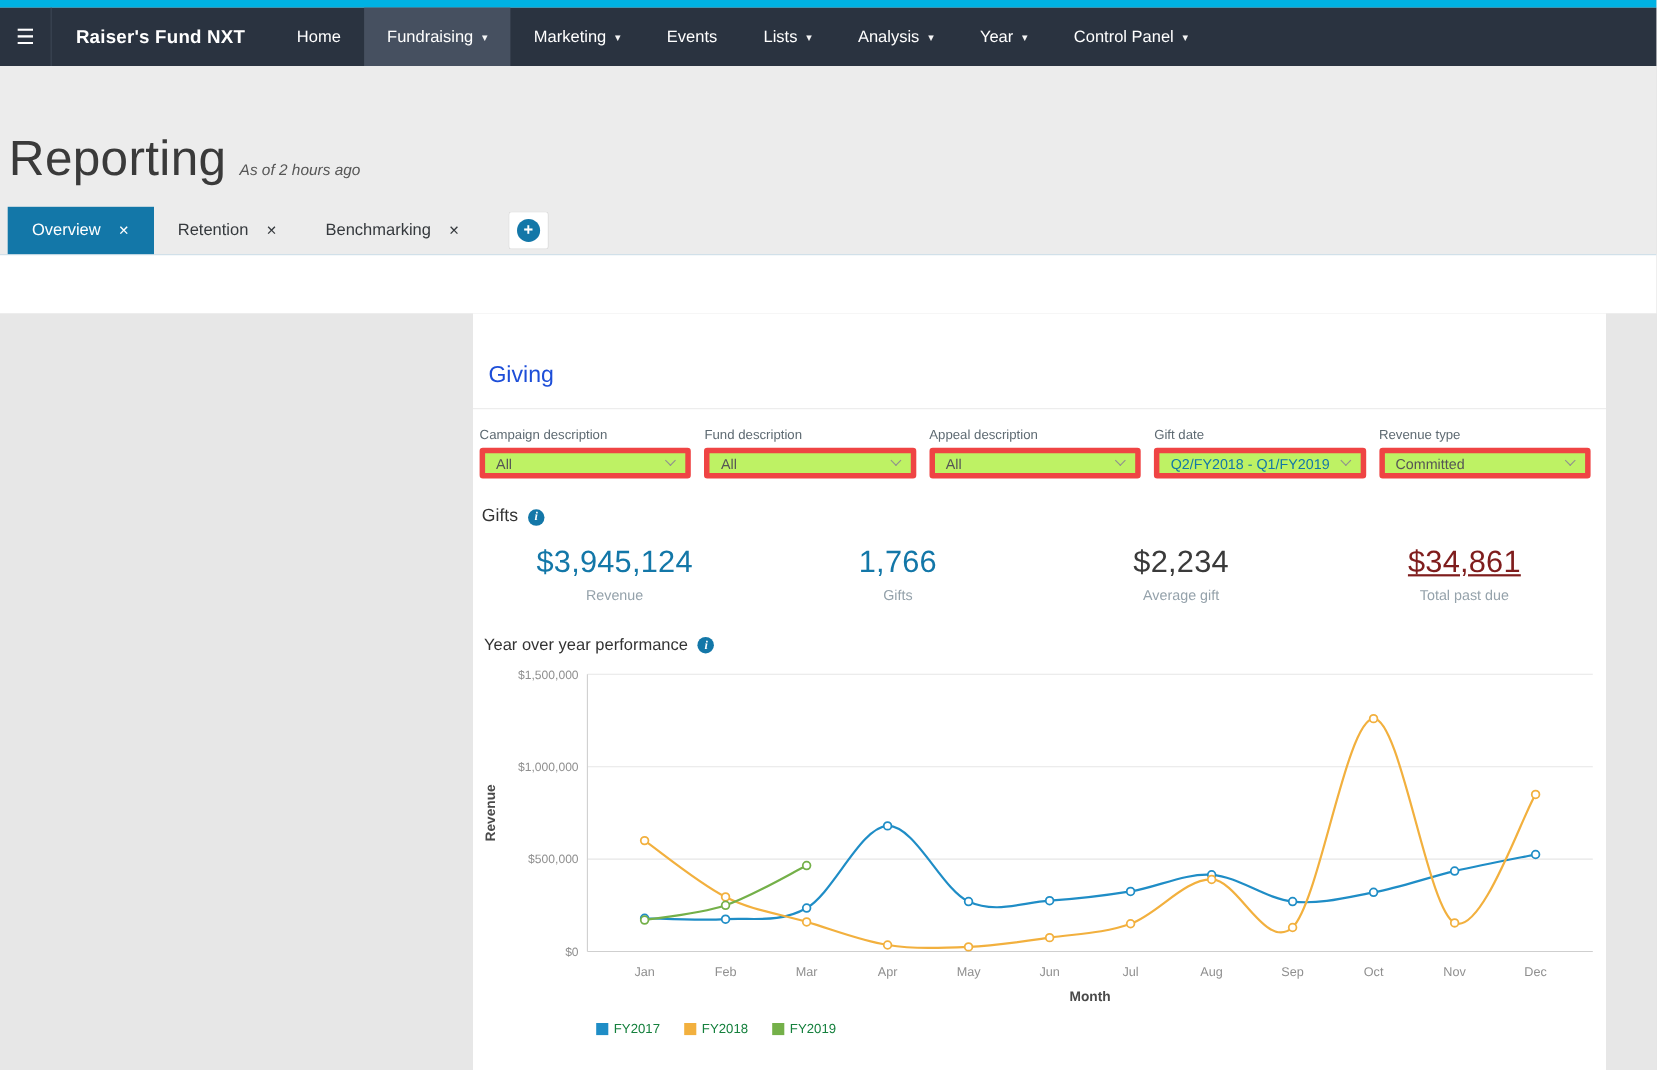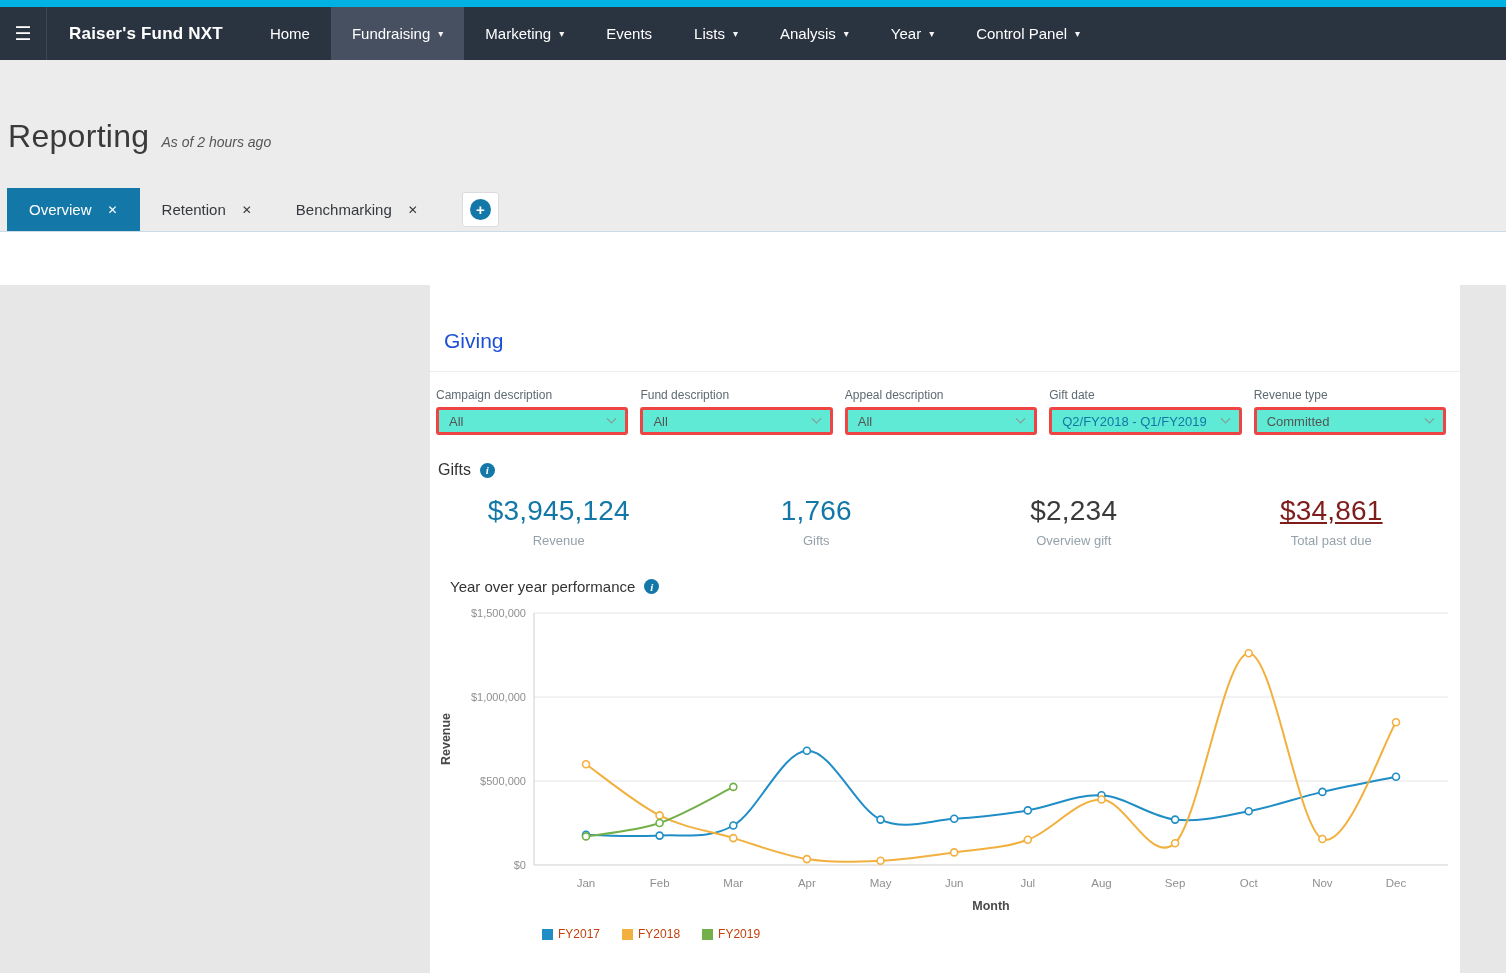--- a/index.html
+++ b/index.html
@@ -12,61 +12,61 @@
   .navbar { height:53px; background:#2a3340; display:flex; align-items:stretch; color:#fff; flex:0 0 auto; }
   .hamburger { width:47px; display:flex; align-items:center; justify-content:center; font-size:19px; border-right:1px solid #3d4754; cursor:pointer; }
   .brand { display:flex; align-items:center; padding:0 26px 0 22px; font-size:17px; font-weight:bold; letter-spacing:.2px; }
   .nav-item { display:flex; align-items:center; gap:8px; padding:0 21px; font-size:15px; cursor:pointer; white-space:nowrap; }
   .nav-item .caret { font-size:10px; opacity:.95; }
   .nav-item.active { background:#465060; }
 
   
   .page-header { background:#ececec; height:171px; flex:0 0 auto; position:relative; }
   .title-row { display:flex; align-items:baseline; padding:58px 0 0 8px; }
-  .page-title { font-size:32px; font-weight:500; color:#3a3a3a; letter-spacing:.3px; }
+  .page-title { font-size:45px; font-weight:500; color:#3a3a3a; letter-spacing:.3px; }
   .as-of { font-style:italic; font-size:14px; color:#565656; margin-left:12px; }
   .tab-row { position:absolute; left:0; right:0; bottom:0; display:flex; align-items:flex-end; padding-left:7px; }
   .tab { height:43px; display:flex; align-items:center; gap:16px; padding:0 22px; font-size:15px; font-weight:normal; color:#35393d; cursor:pointer; }
   .tab .tab-close { font-size:12px; cursor:pointer; }
   .tab.active { background:#1377a8; color:#fff; }
   .tab-add { width:37px; height:35px; background:#fff; border-radius:3px; margin:0 0 4px 22px; display:flex; align-items:center; justify-content:center; cursor:pointer; box-shadow:0 0 0 1px #dcdcdc inset; }
   .tab-add .plus-circle { width:21px; height:21px; border-radius:50%; background:#1377a8; color:#fff; display:flex; align-items:center; justify-content:center; font-size:15px; font-weight:bold; line-height:1; }
 
   .toolbar-band { height:54px; background:#ffffff; border-top:1px solid #c9dce7; flex:0 0 auto; }
 
   
   .main { flex:1 1 auto; background:#e7e7e7; }
   .card { margin-left:430px; margin-right:46px; background:#fff; height:100%; }
 
   .giving-title { padding:44px 16px 0 14px; font-size:21px; font-weight:500; color:#1d4ed8; }
   .giving-divider { border-bottom:1px solid #ececec; margin-top:18px; }
 
   .filters { display:flex; gap:12px; padding:16px 14px 0 6px; }
   .filter { flex:1 1 0; }
   .filter-label { display:block; font-size:12px; color:#5e6a72; margin-bottom:5px; }
-  .select { height:28px; border:3px solid #ef4444; border-radius:3px; background:#5eead4; display:flex; align-items:center; justify-content:space-between; padding:0 10px; font-size:13px; color:#555; cursor:pointer; }
+  .select { height:28px; border:5px solid #ef4444; border-radius:3px; background:#bef264; display:flex; align-items:center; justify-content:space-between; padding:0 10px; font-size:13px; color:#555; cursor:pointer; }
   .select .chev { width:7px; height:7px; border-right:1.6px solid #8f8f8f; border-bottom:1.6px solid #8f8f8f; transform:rotate(45deg) translate(-2px,-2px); }
 
   .gifts-row { display:flex; align-items:center; gap:9px; padding:26px 0 0 8px; }
   .gifts-label { font-size:16px; color:#333; }
   .info-icon { width:15px; height:15px; border-radius:50%; background:#1377a8; color:#fff; font-family:"Liberation Serif", serif; font-style:italic; font-size:11px; font-weight:bold; display:inline-flex; align-items:center; justify-content:center; cursor:pointer; }
 
   .kpi-row { display:flex; padding-top:16px; }
   .kpi { flex:1 1 0; text-align:center; }
   .kpi-value { font-size:28px; font-weight:400; letter-spacing:.2px; }
   .kpi-label { font-size:13px; color:#95a2ab; margin-top:6px; }
 
   .chart-title-row { display:flex; align-items:center; gap:9px; padding:30px 0 0 10px; }
-  .chart-title { font-size:15px; font-weight:500; color:#333;margin-left:10px; }
+  .chart-title { font-size:15px; font-weight:500; color:#333; }
 
   .chart-wrap { padding:8px 4px 0 4px; }
   svg text { font-family:"Liberation Sans", sans-serif; }
 
   .chart-legend { display:flex; align-items:center; gap:22px; margin:4px 0 0 108px; padding-bottom:10px; }
-  .legend-item { display:flex; align-items:center; gap:5px; font-size:12px; color:#c2410c; cursor:pointer; }
+  .legend-item { display:flex; align-items:center; gap:5px; font-size:12px; color:#15803d; cursor:pointer; }
   .legend-item .swatch { width:11px; height:11px; display:inline-block; }
 </style>
 </head>
 <body>
 
 <div class="screen">
 
   <div class="top-strip"></div>
 
   <div class="navbar">
@@ -186,21 +186,21 @@
         <div class="kpi">
           <div class="kpi-value" style="color: rgb(19, 119, 168);">$3,945,124</div>
           <div class="kpi-label">Revenue</div>
         </div>
         <div class="kpi">
           <div class="kpi-value" style="color: rgb(19, 119, 168);">1,766</div>
           <div class="kpi-label">Gifts</div>
         </div>
         <div class="kpi">
           <div class="kpi-value" style="color: rgb(58, 58, 58);">$2,234</div>
-          <div class="kpi-label">Overview gift</div>
+          <div class="kpi-label">Average gift</div>
         </div>
         <div class="kpi">
           <div class="kpi-value" style="color: #7f1d1d; text-decoration: underline;">$34,861</div>
           <div class="kpi-label">Total past due</div>
         </div>
       </div>
 
       <div class="chart-title-row">
         <span class="chart-title">Year over year performance</span>
         <span class="info-icon">i</span>

